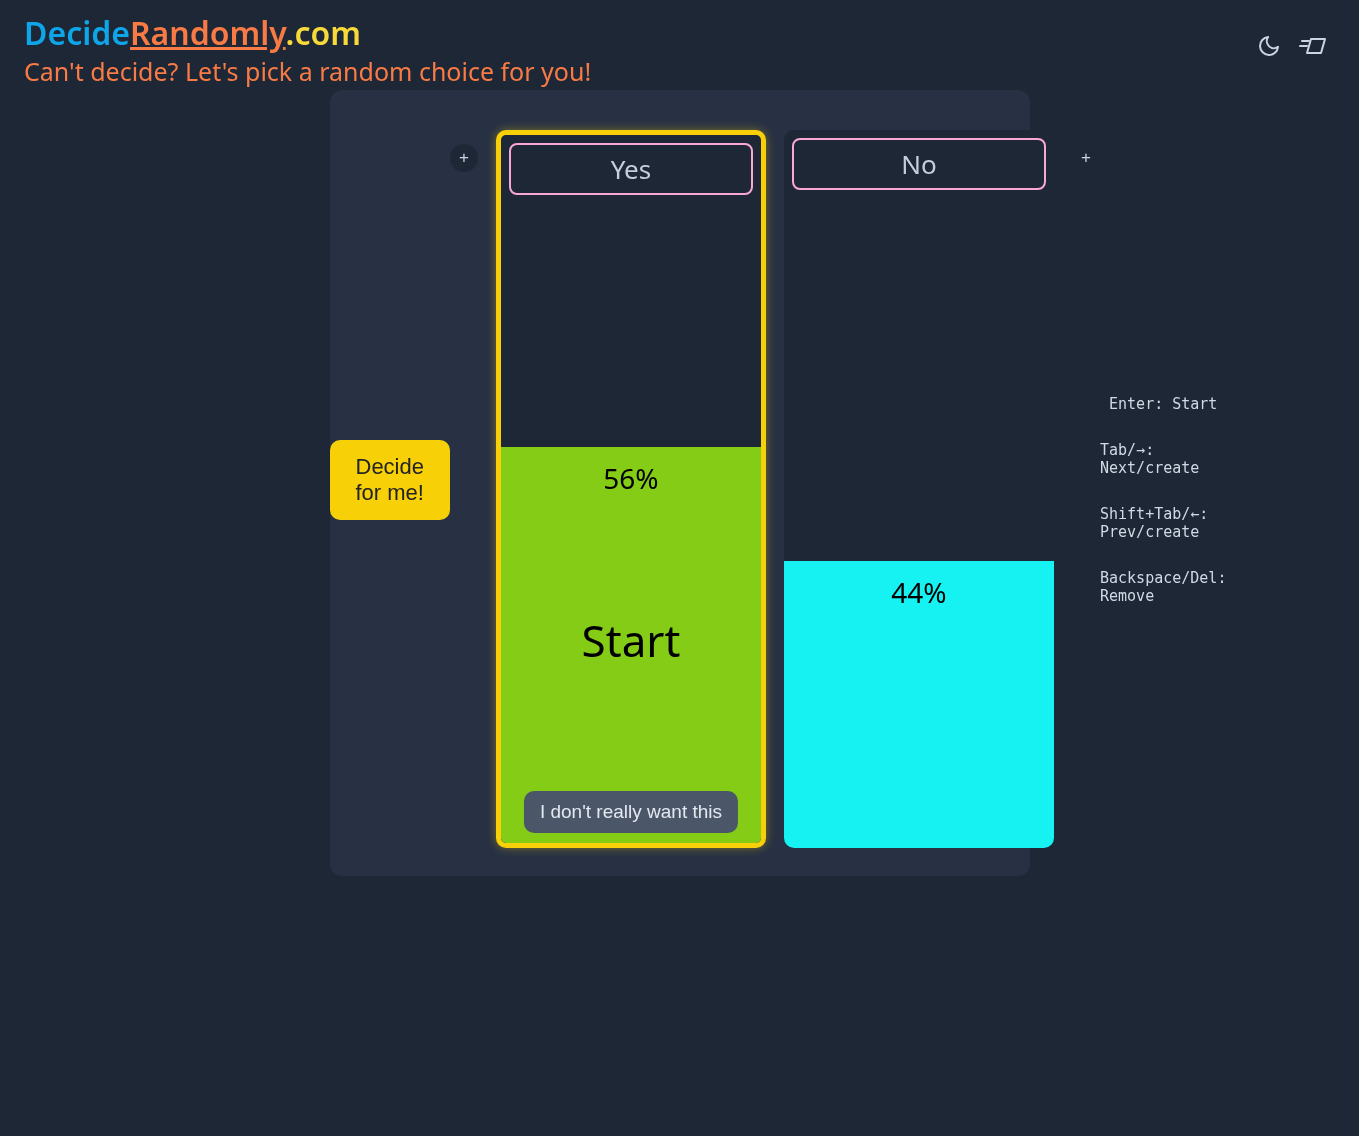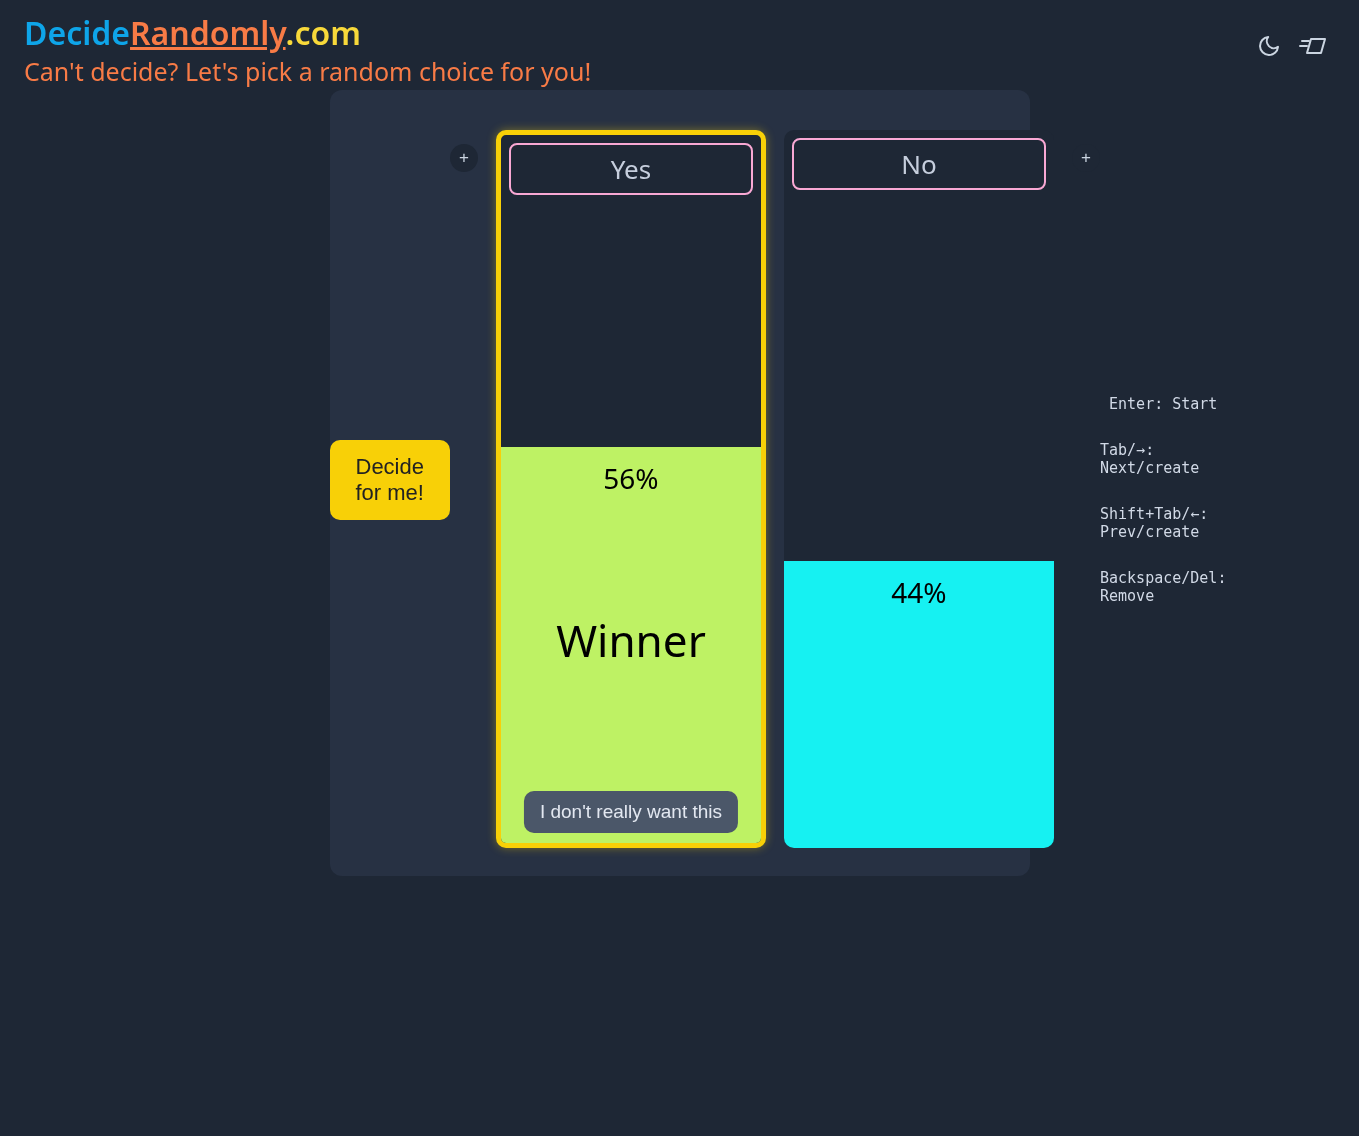--- a/index.html
+++ b/index.html
@@ -91,21 +91,21 @@
     color:#c6cedd;
   }
   .fill {
     position:absolute;
     left:0; right:0; bottom:0;
     display:flex;
     flex-direction:column;
     align-items:center;
   }
   .card.winner .fill {
-    background:#bef264;
+    background:#84cc16;
     height:56%;
     color:#000;
   }
   .card.loser .fill {
     background:#16f1f2;
     height:40%;
     color:#000;
   }
   .pct {
     font-size:28px;
@@ -171,21 +171,21 @@
   <div class="stage">
     <button class="decide-btn">Decide for me!</button>
 
     <div class="columns">
       <button class="add-btn">+</button>
 
       <div class="card winner">
         <div class="label-box">Yes</div>
         <div class="fill">
           <div class="pct">56%</div>
-          <div class="winner-label">Winner</div>
+          <div class="winner-label">Start</div>
           <button class="reject-btn">I don't really want this</button>
         </div>
       </div>
 
       <div class="card loser">
         <div class="label-box">No</div>
         <div class="fill">
           <div class="pct">44%</div>
         </div>
       </div>

